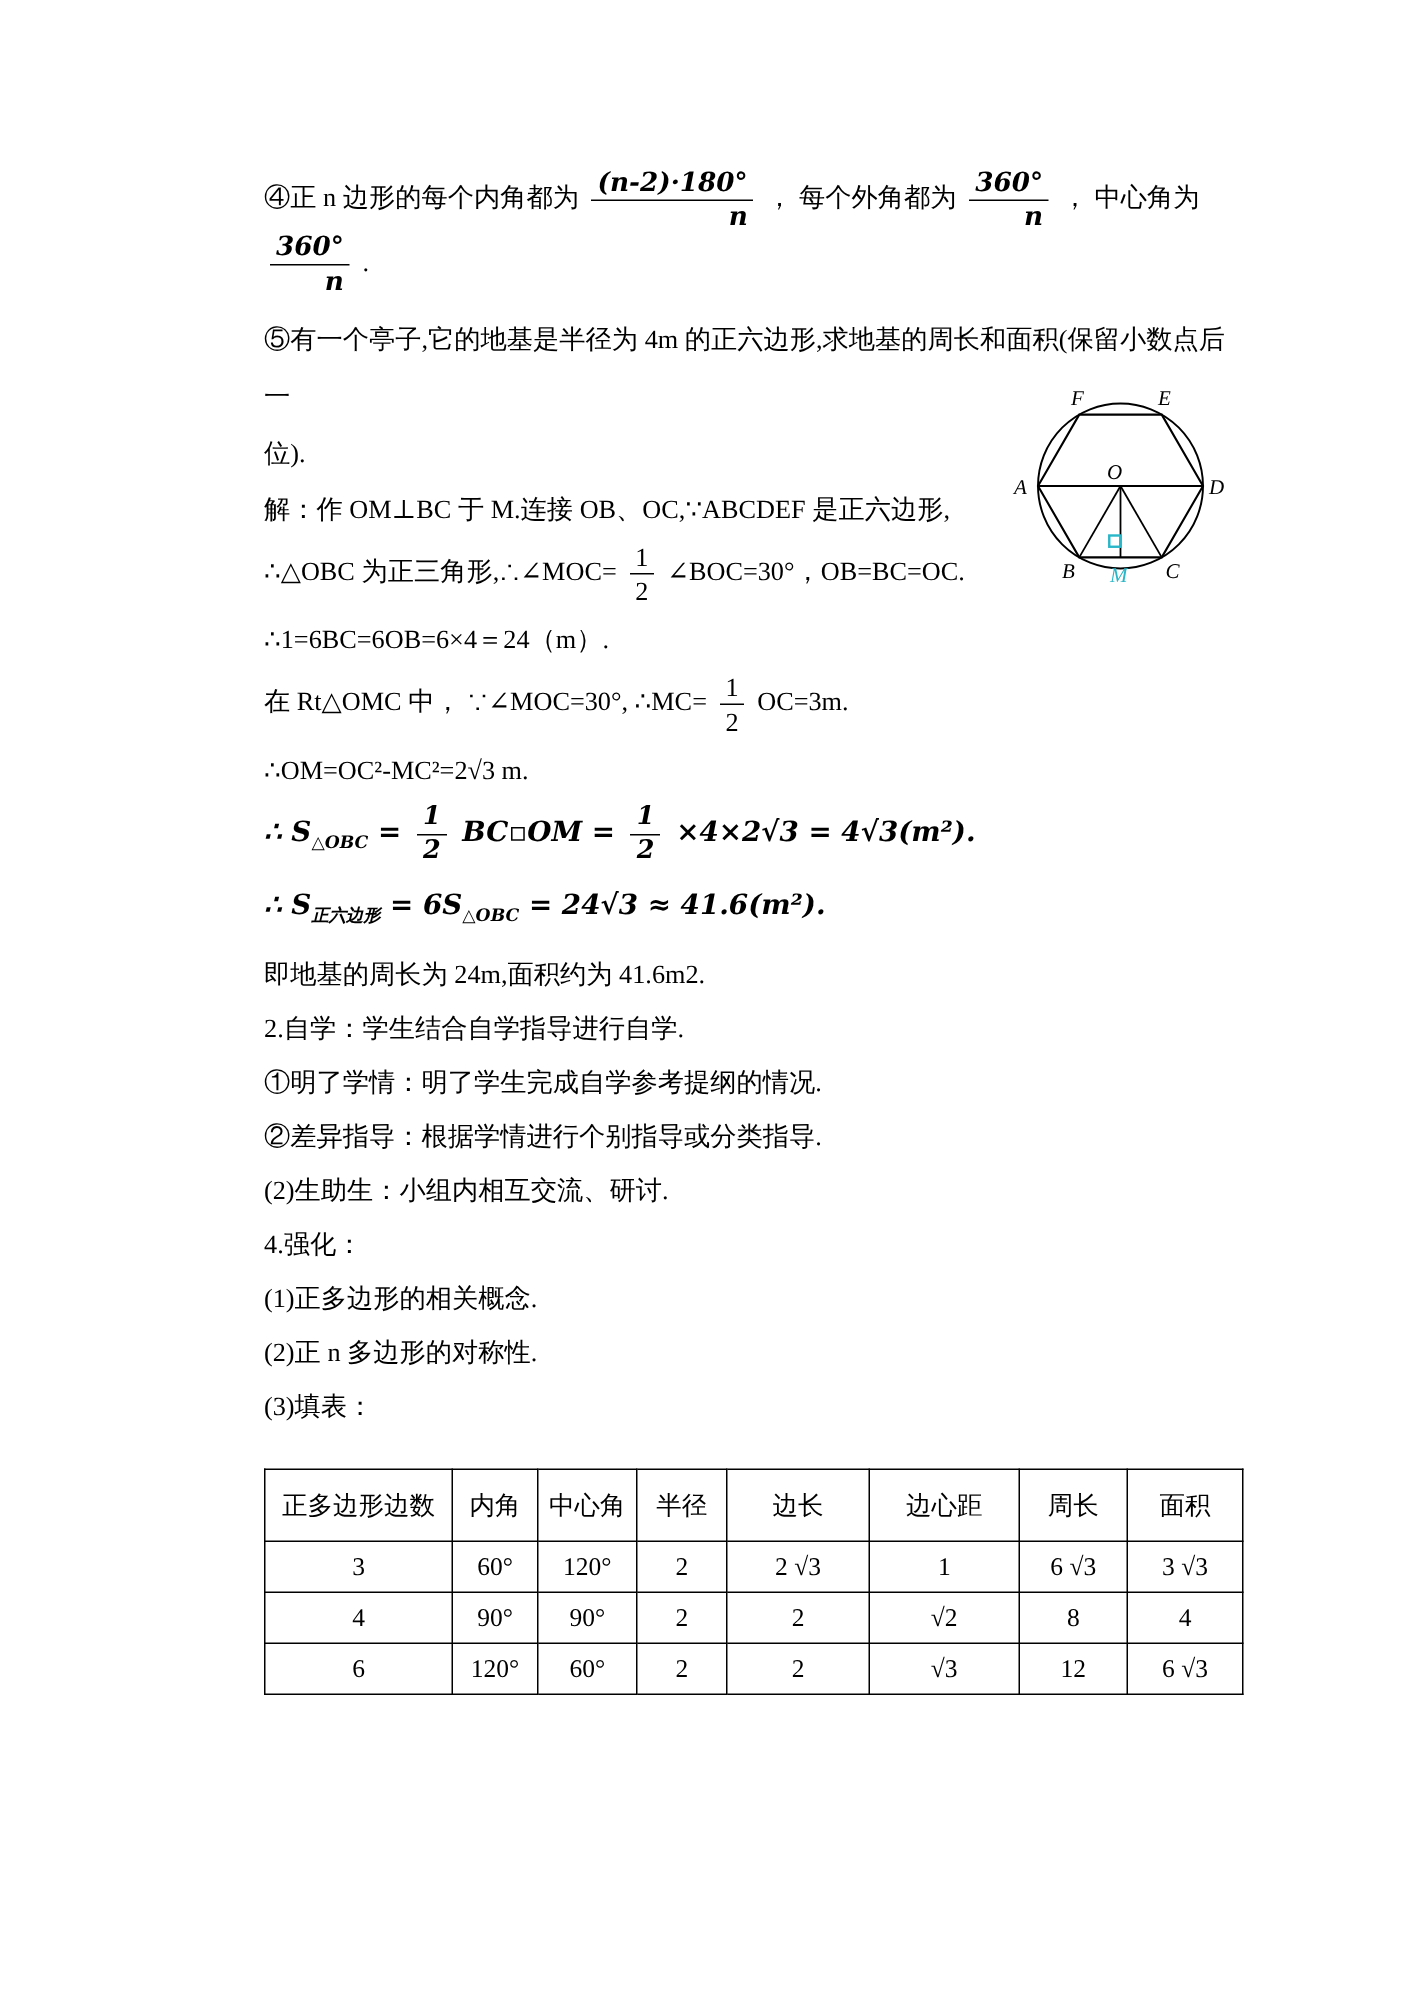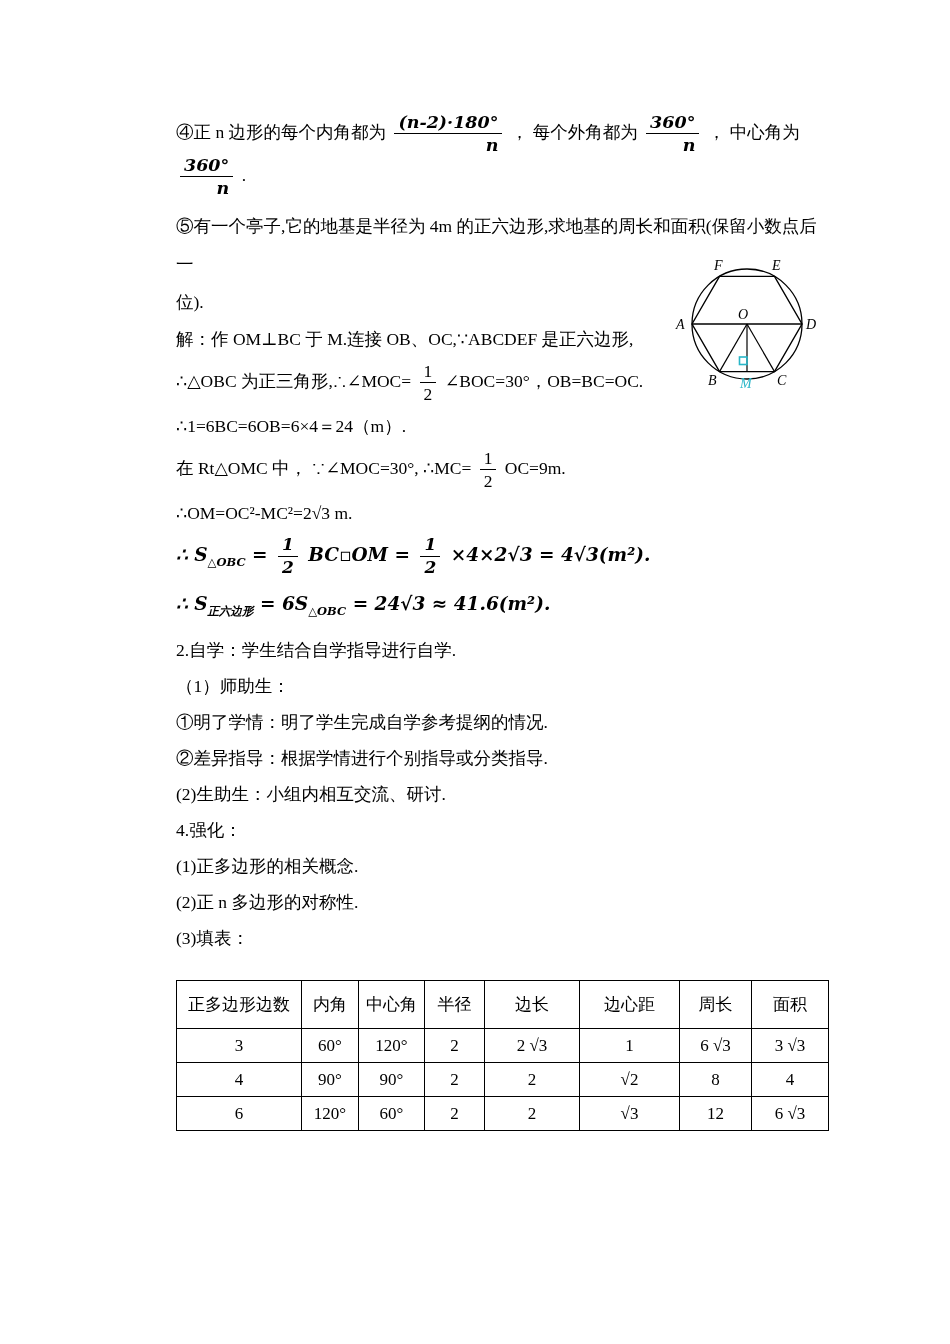--- a/index.html
+++ b/index.html
@@ -77,21 +77,21 @@
     <p class="line">
       <span>∴1=6BC=6OB=6×4＝24（m）.</span>
     </p>
 
     <p class="line fracline">
       <span>在 Rt△OMC 中， ∵∠MOC=30°, ∴MC=</span>
       <span class="frac">
         <span class="num">1</span>
         <span class="den">2</span>
       </span>
-      <span>OC=9m.</span>
+      <span>OC=3m.</span>
     </p>
 
     <p class="line">
       <span>∴OM=OC²-MC²=2√3 m.</span>
     </p>
 
     <p class="line formula">
       <span>∴ </span><span>S</span><sub class="fsub">△OBC</sub><span> = </span>
       <span class="frac">
         <span class="num">1</span>
@@ -102,26 +102,26 @@
         <span class="num">1</span>
         <span class="den">2</span>
       </span>
       <span>×4×2√3 = 4√3(m²).</span>
     </p>
 
     <p class="line formula">
       <span>∴ </span><span>S</span><sub class="fsub">正六边形</sub><span> = 6</span><span>S</span><sub class="fsub">△OBC</sub><span> = 24√3 ≈ 41.6(m²).</span>
     </p>
 
+    <p class="line">
+      <span>即地基的周长为 24m,面积约为 41.6m2.</span>
+    </p>
 
     <p class="line">
       <span>2.自学：学生结合自学指导进行自学.</span>
-    </p>
-    <p class="line">
-      <span>（1）师助生：</span>
     </p>
     <p class="line">
       <span>①明了学情：明了学生完成自学参考提纲的情况.</span>
     </p>
     <p class="line">
       <span>②差异指导：根据学情进行个别指导或分类指导.</span>
     </p>
     <p class="line">
       <span>(2)生助生：小组内相互交流、研讨.</span>
     </p>

